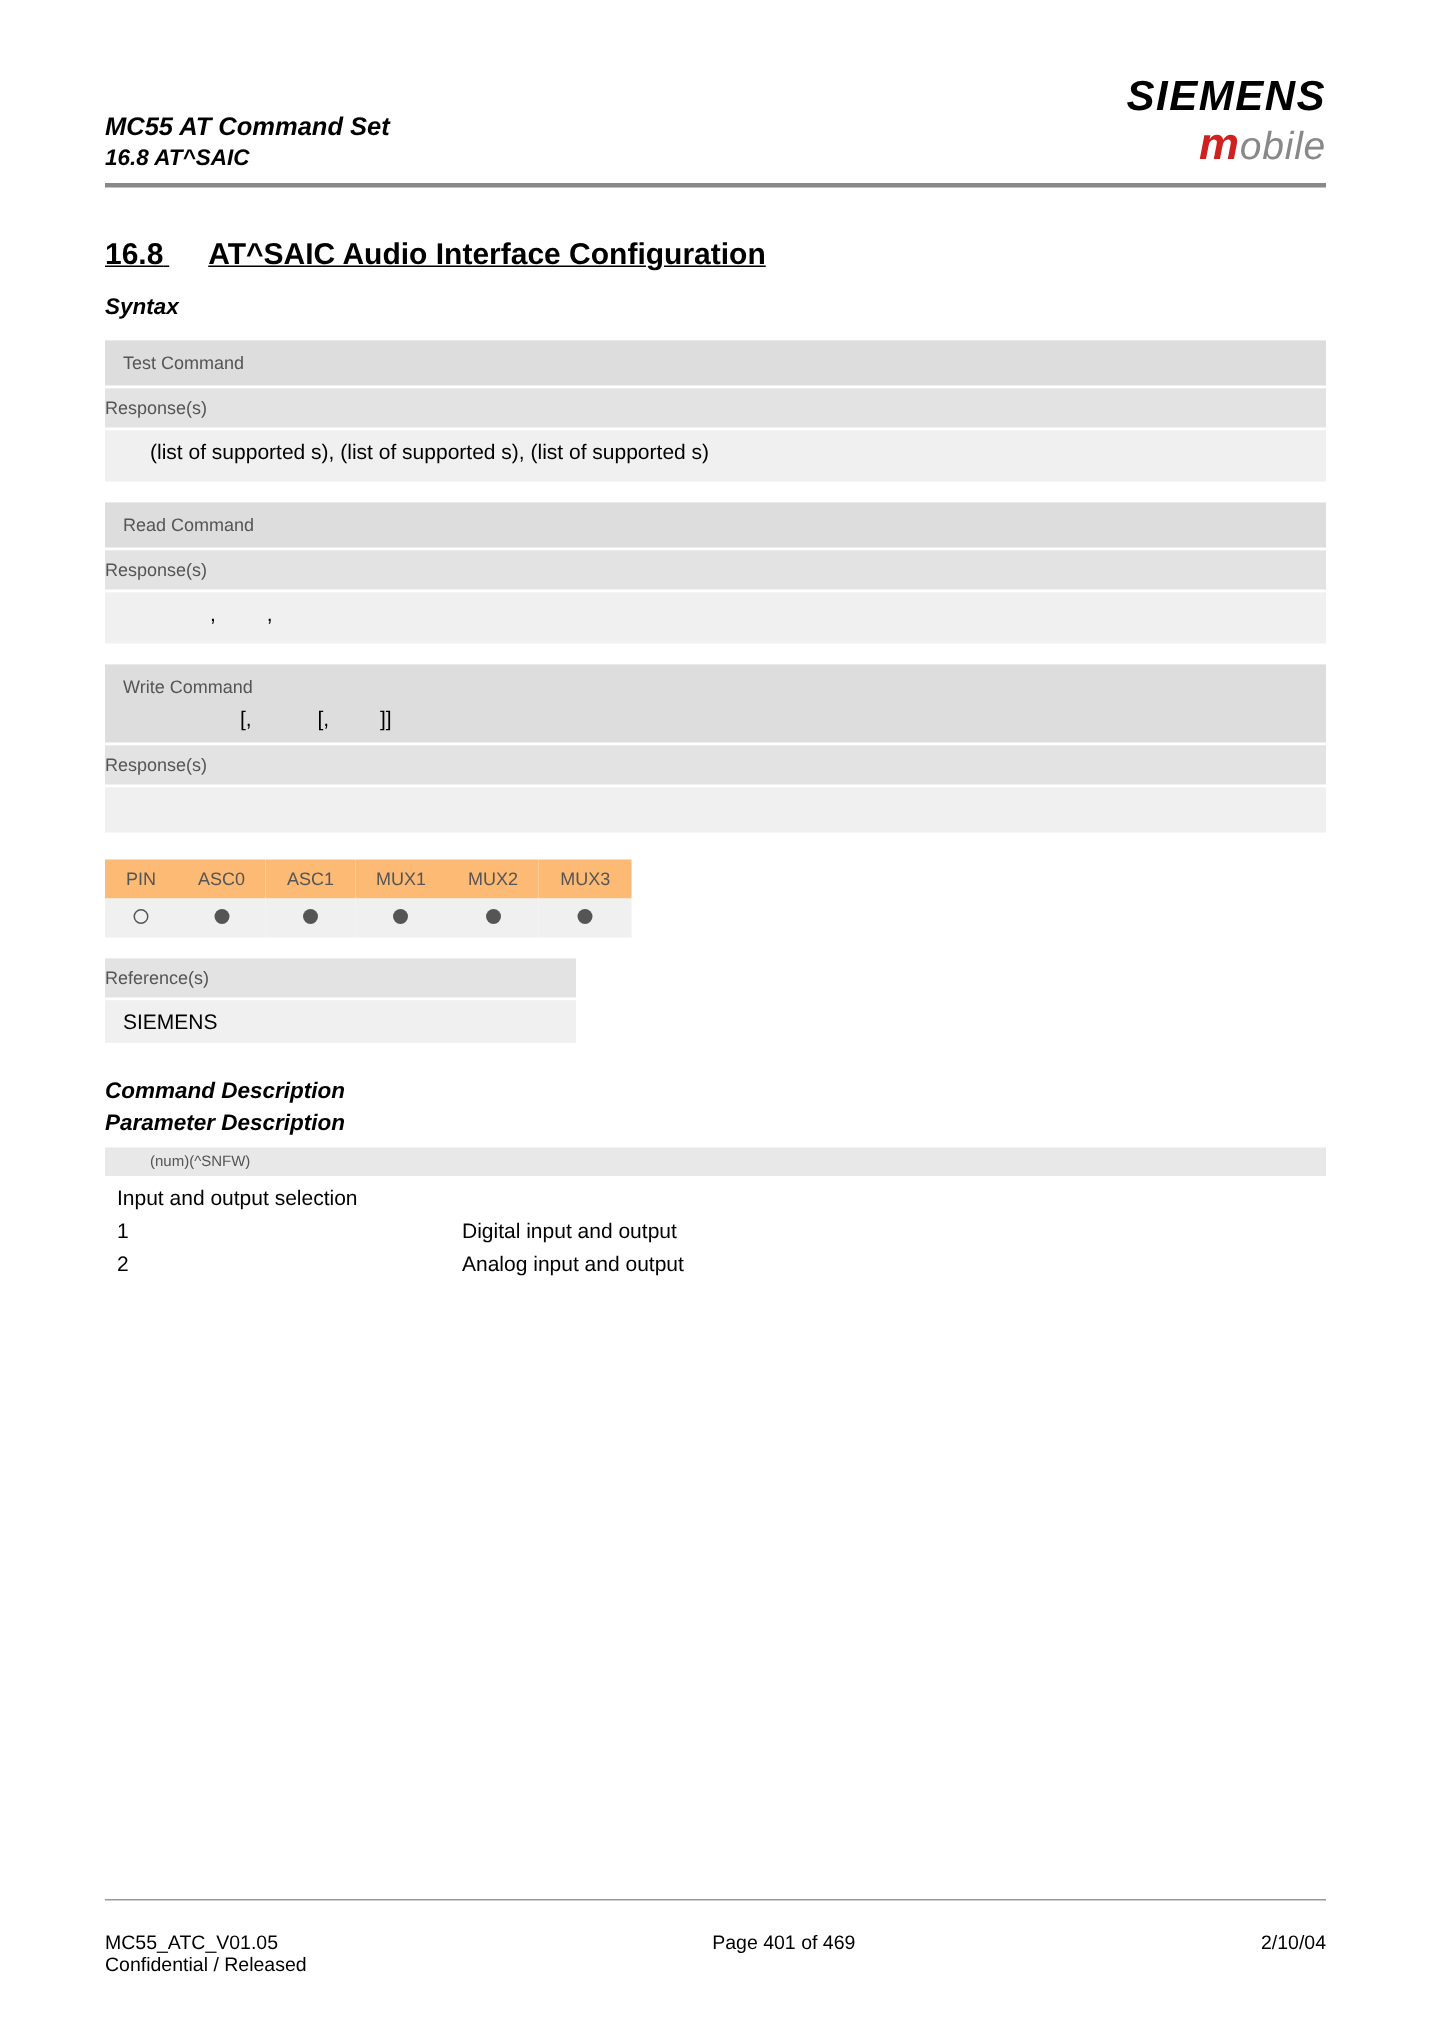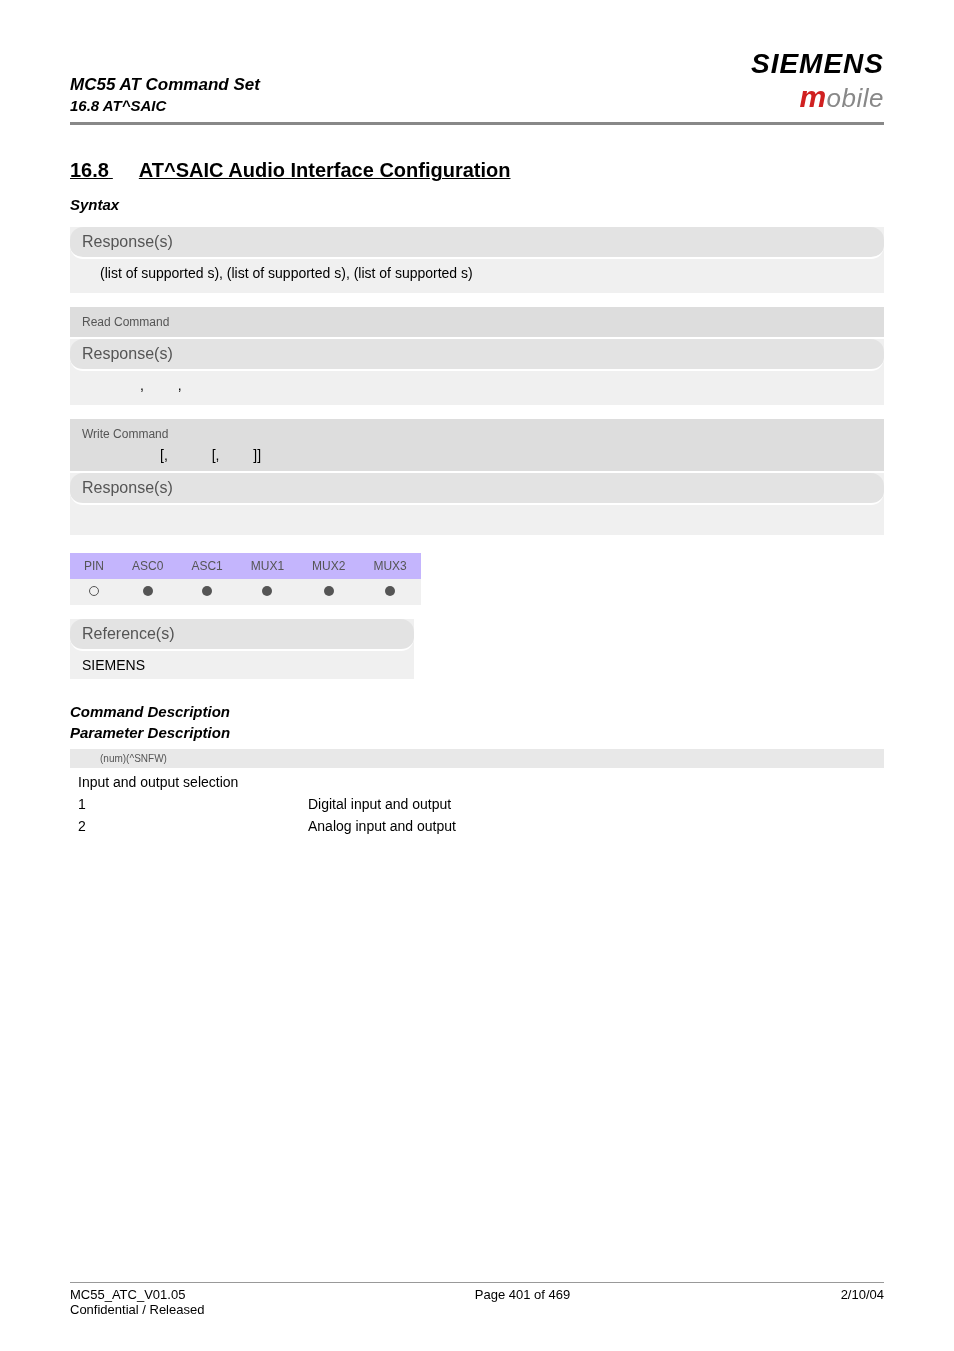--- a/index.html
+++ b/index.html
@@ -43,66 +43,65 @@
   }
   .block-head {
     background: #ddd;
     padding: 8px 12px 8px 12px;
     font-size: 12px;
     color: #555;
     border-bottom: 2px solid #fff;
   }
   .block-head2 {
     background: #e3e3e3;
-    padding: 6px 12px;
-    font-size: 16px;
+    padding: 6px 0;
+    font-size: 12px;
     color: #555;
     border-bottom: 2px solid #fff;
-    border-radius: 13px;
   }
   .block-body {
     padding: 6px 20px 12px 30px;
     font-size: 14px;
   }
   .indent { margin-left: 6px; }
   .support-table {
     margin-top: 18px;
   }
   .support-table table {
     border-collapse: collapse;
   }
   .support-table td, .support-table th {
     padding: 6px 14px;
     text-align: center;
     font-size: 12px;
   }
-  .support-table thead td { background: #c4b5fd; color: #555; }
+  .support-table thead td { background: #fdba74; color: #555; }
   .support-table tbody td { background: #f0f0f0; }
   .dot-filled { display:inline-block; width:10px; height:10px; border-radius:50%; background:#555; }
   .dot-empty { display:inline-block; width:10px; height:10px; border-radius:50%; border:1.5px solid #555; }
-  .ref-block { margin-top: 14px; width: 344px; }
+  .ref-block { margin-top: 14px; width: 314px; }
   .cmd-desc-h { font-weight: bold; font-style: italic; font-size: 15px; margin-top: 24px; }
   .param-desc-h { font-weight: bold; font-style: italic; font-size: 15px; margin-top: 4px; }
   .param-bar {
     background: #e8e8e8;
     padding: 4px 12px 4px 30px;
     margin-top: 8px;
     font-size: 10px;
     color: #555;
   }
   .param-body { margin-top: 6px; margin-left: 8px; }
   .param-row { display: flex; margin-top: 6px; }
   .param-key { width: 230px; }
   .footer {
     position: absolute;
     bottom: 34px;
     left: 70px;
     right: 70px;
     border-top: 1px solid #999;
-    padding-top: 4px;
+    padding-top: 20px;
     display: flex;
     justify-content: space-between;
     font-size: 13px;
   }
   .footer .col { }
 </style>
 </head>
 <body>
 
 <div class="page">
@@ -120,20 +119,21 @@
   <hr class="header-rule">
 
   <div class="sec-title-row">
     <span class="sec-num">16.8</span>
     <span class="sec-title">AT^SAIC   Audio Interface Configuration</span>
   </div>
 
   <div class="syntax-h">Syntax</div>
 
   <div class="block">
+    <div class="block-head">Test Command</div>
     <div class="block-head2">Response(s)</div>
     <div class="block-body">
       <span>(list of supported </span>
       <span>s), (list of supported </span>
       <span>s), (list of supported </span>
       <span>s)</span>
     </div>
   </div>
 
   <div class="block">

